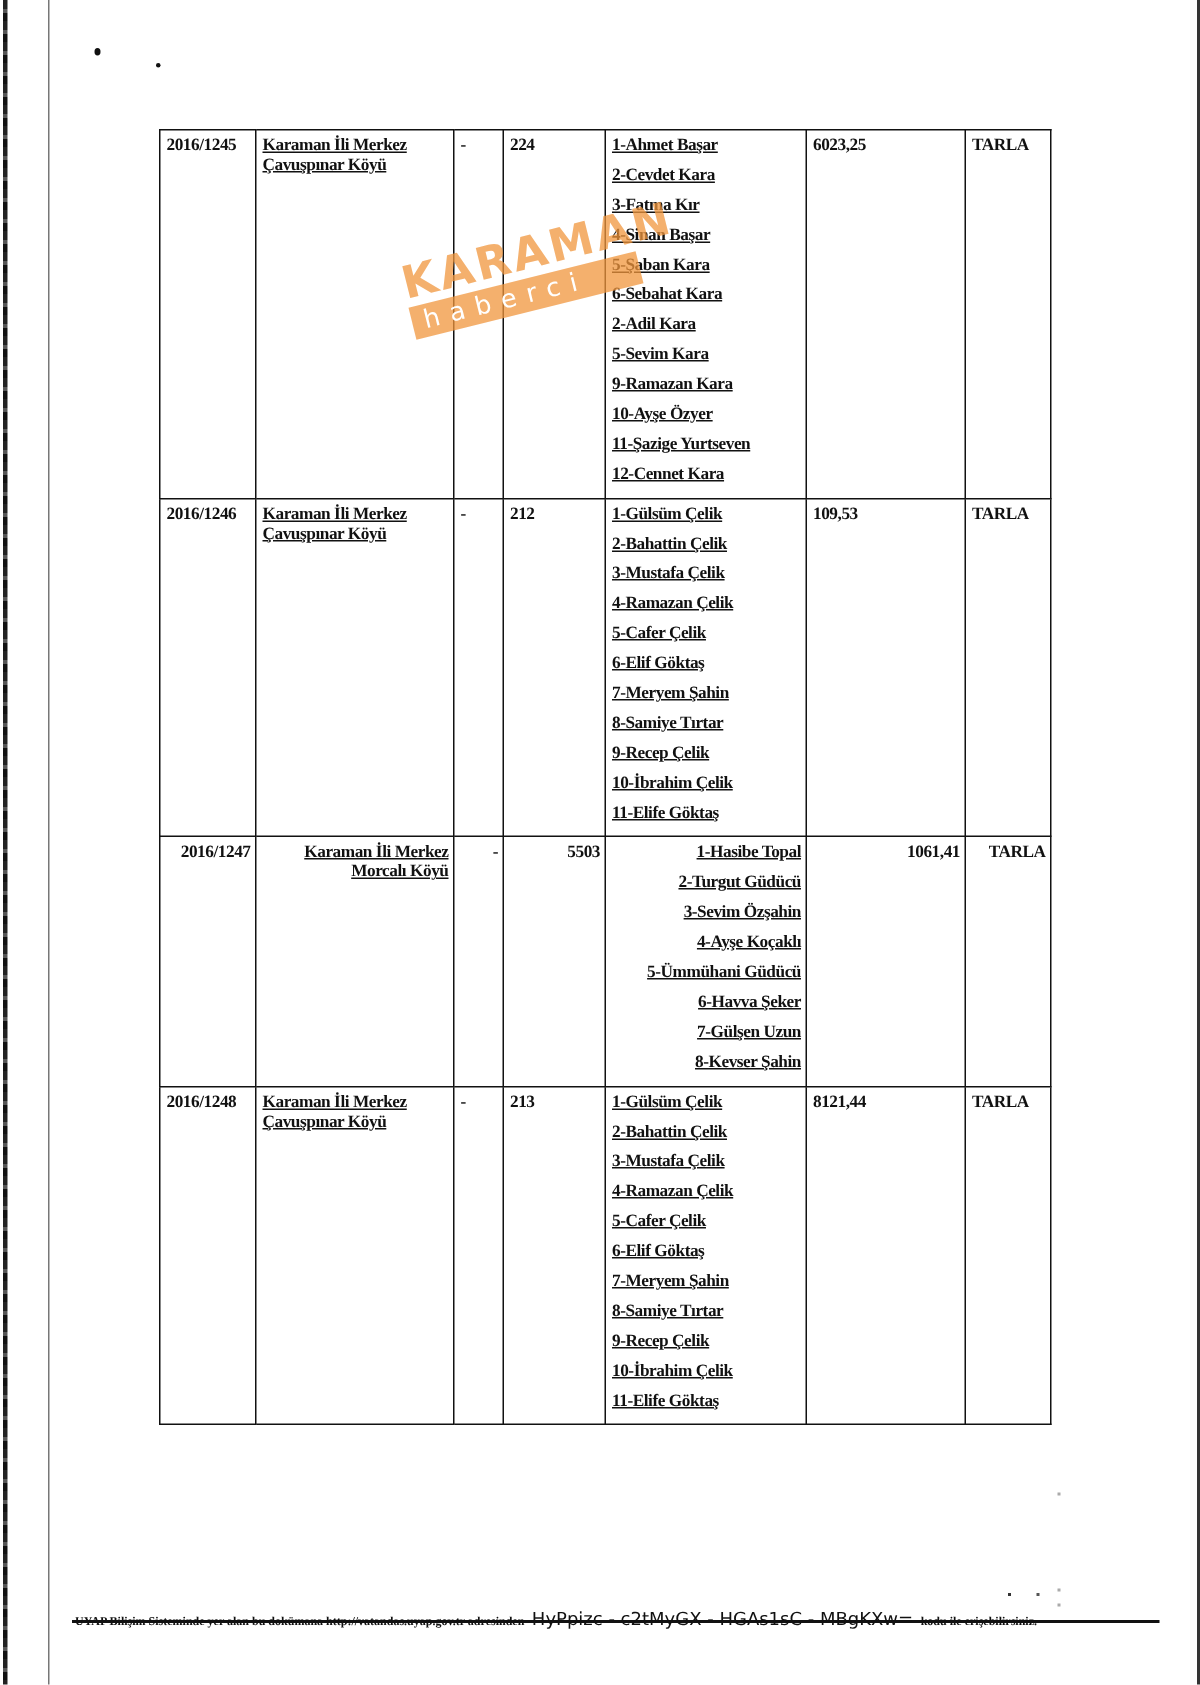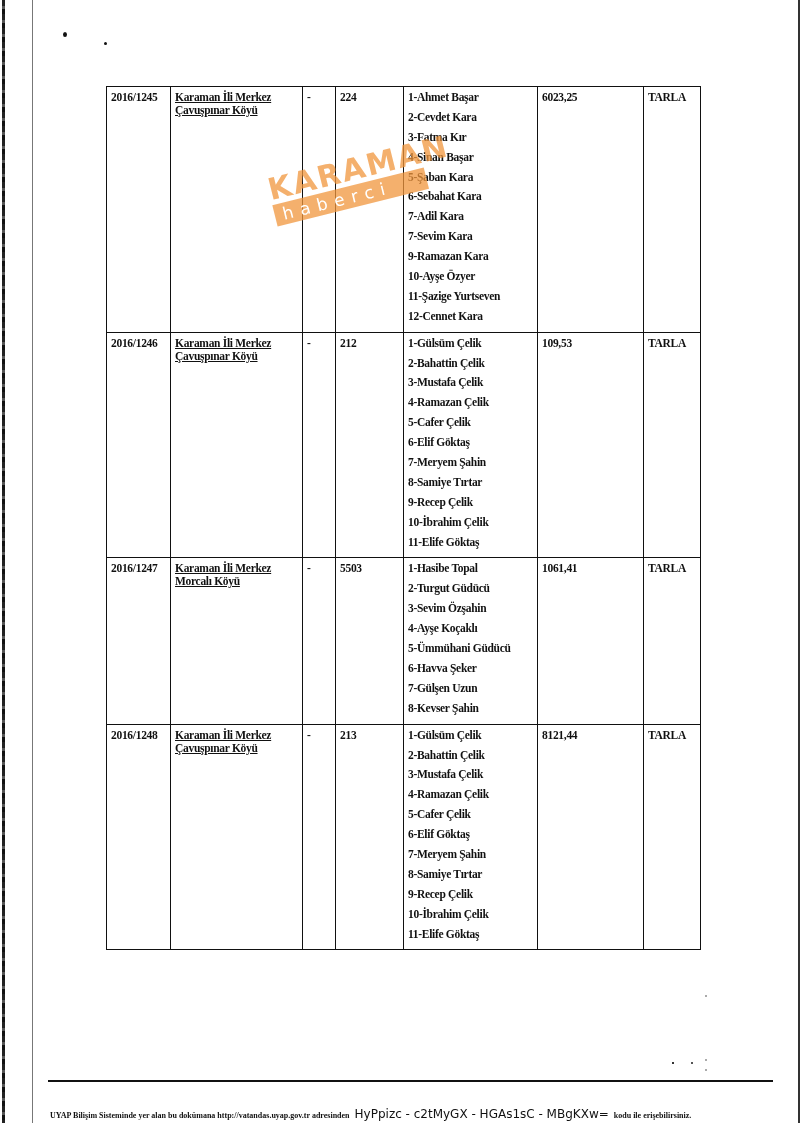--- a/index.html
+++ b/index.html
@@ -23,42 +23,42 @@
   table.records {
     position:absolute; left:106px; top:86px; width:594px;
     border-collapse:collapse; table-layout:fixed;
   }
   table.records td {
     border:1.5px solid #111; vertical-align:top; padding:4px 3px 2px 4px;
     font-size:11.5px; font-weight:bold; line-height:13px; letter-spacing:-0.3px;
   }
   col.c1 { width:64px; } col.c2 { width:132px; } col.c3 { width:33px; }
   col.c4 { width:68px; } col.c5 { width:134px; } col.c6 { width:106px; } col.c7 { width:57px; }
-  .owners { padding-top:4px !important; }
+  .owners { padding-top:4px !important;text-decoration:underline; }
   .owner { display:block; height:19.9px; line-height:13px; }
   .loc { display:block;text-decoration:underline; }
   .type { font-size:12px; }
 
   .watermark {
     position:absolute; left:282px; top:174px; width:170px; height:70px;
     transform:rotate(-14deg); transform-origin:left bottom; pointer-events:none;
   }
   .wm-top {
     font-family:"DejaVu Sans", sans-serif; font-weight:bold; font-size:30px;
     color:rgba(240,150,60,0.75); letter-spacing:2px; line-height:30px;
   }
   .wm-bar {
     background:rgba(240,150,60,0.75); color:#fff; font-family:"DejaVu Sans", sans-serif;
     font-size:17px; letter-spacing:7px; padding:0 8px; height:22px; line-height:22px; width:140px;
   }
 
   .footer-rule { position:absolute; left:48px; top:1080px; width:725px; height:2px; background:#111; }
   .footer {
     position:absolute; left:50px; top:1072px; width:730px; white-space:nowrap;
-    font-size:8px; font-weight:bold; font-family:"Liberation Serif", serif;margin-top:35px;
+    font-size:8px; font-weight:bold; font-family:"Liberation Serif", serif;
   }
   .footer .code {
     font-family:"DejaVu Sans", sans-serif; font-weight:normal; font-size:12px; margin:0 3px;
   }
 </style>
 </head>
 <body>
 
 <div class="scan-edge-left"></div>
 <div class="margin-line"></div>
@@ -90,22 +90,22 @@
     </td>
     <td><span>-</span></td>
     <td><span>224</span></td>
     <td class="owners">
           <span class="owner">1-Ahmet Başar</span>
           <span class="owner">2-Cevdet Kara</span>
           <span class="owner">3-Fatma Kır</span>
           <span class="owner">4-Sinan Başar</span>
           <span class="owner">5-Şaban Kara</span>
           <span class="owner">6-Sebahat Kara</span>
-          <span class="owner">7-Adil Kara</span>
-          <span class="owner">7-Sevim  Kara</span>
+          <span class="owner">2-Adil Kara</span>
+          <span class="owner">5-Sevim  Kara</span>
           <span class="owner">9-Ramazan Kara</span>
           <span class="owner">10-Ayşe Özyer</span>
           <span class="owner">11-Şazige Yurtseven</span>
           <span class="owner">12-Cennet Kara</span>
         </td>
     <td><span>6023,25</span></td>
     <td class="type"><span>TARLA</span></td>
   </tr>
       <tr style="height: 219px; padding-left: 16px;">
     <td><span>2016/1246</span></td>
@@ -124,21 +124,21 @@
           <span class="owner">6-Elif Göktaş</span>
           <span class="owner">7-Meryem Şahin</span>
           <span class="owner">8-Samiye Tırtar</span>
           <span class="owner">9-Recep Çelik</span>
           <span class="owner">10-İbrahim Çelik</span>
           <span class="owner">11-Elife Göktaş</span>
         </td>
     <td><span>109,53</span></td>
     <td class="type"><span>TARLA</span></td>
   </tr>
-      <tr style="height: 158px;">
+      <tr style="height: 158px; text-align: right;">
     <td><span>2016/1247</span></td>
     <td>
       <span class="loc">Karaman İli Merkez</span>
       <span class="loc">Morcalı Köyü</span>
     </td>
     <td><span>-</span></td>
     <td><span>5503</span></td>
     <td class="owners">
           <span class="owner">1-Hasibe Topal</span>
           <span class="owner">2-Turgut Güdücü</span>

